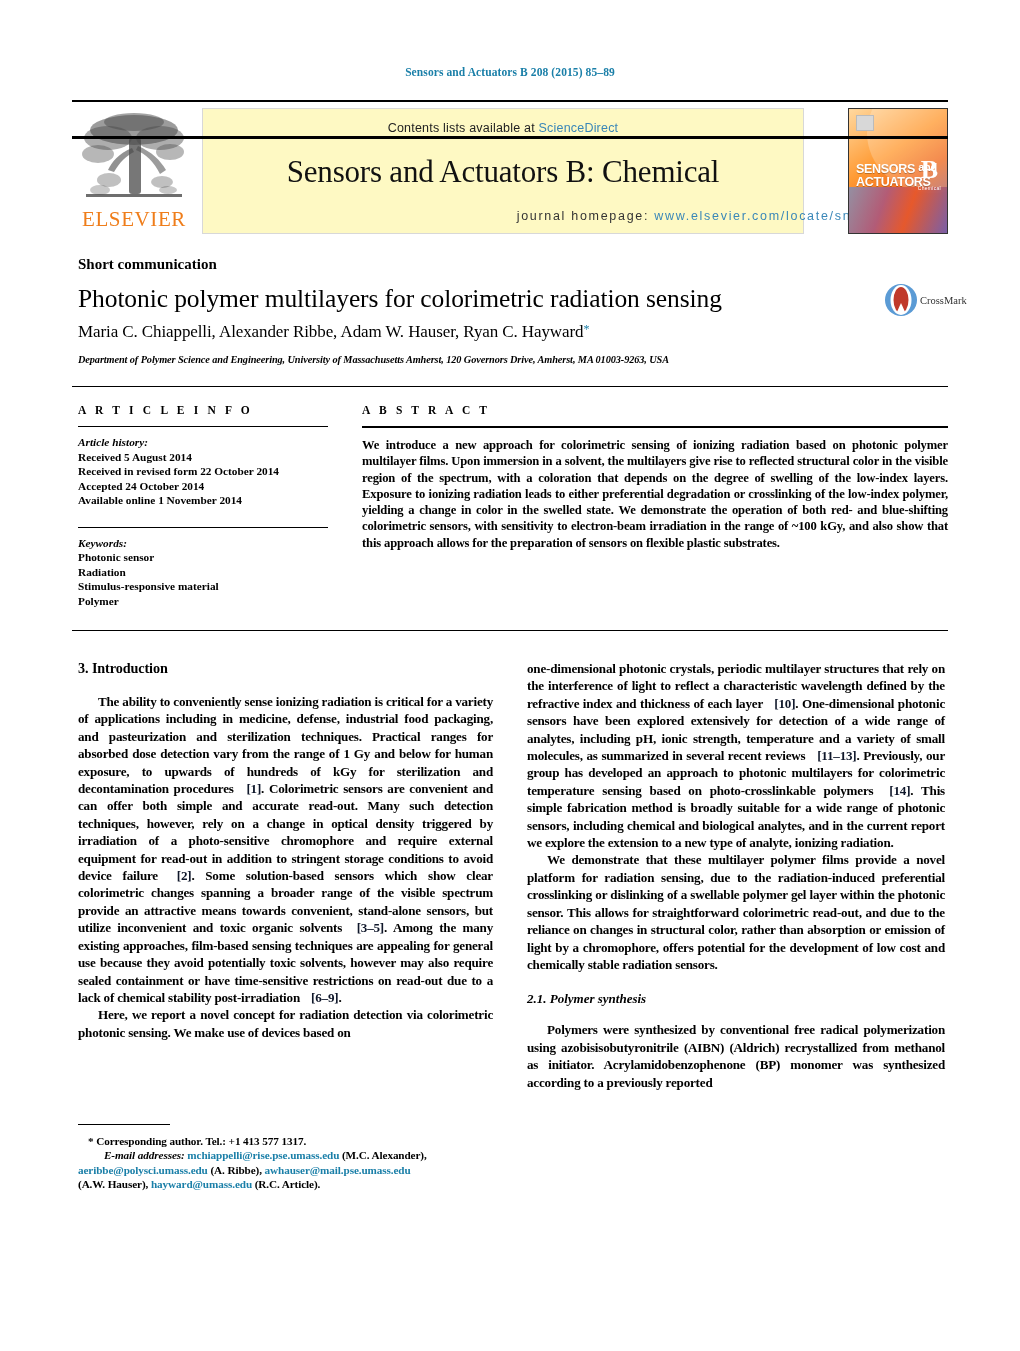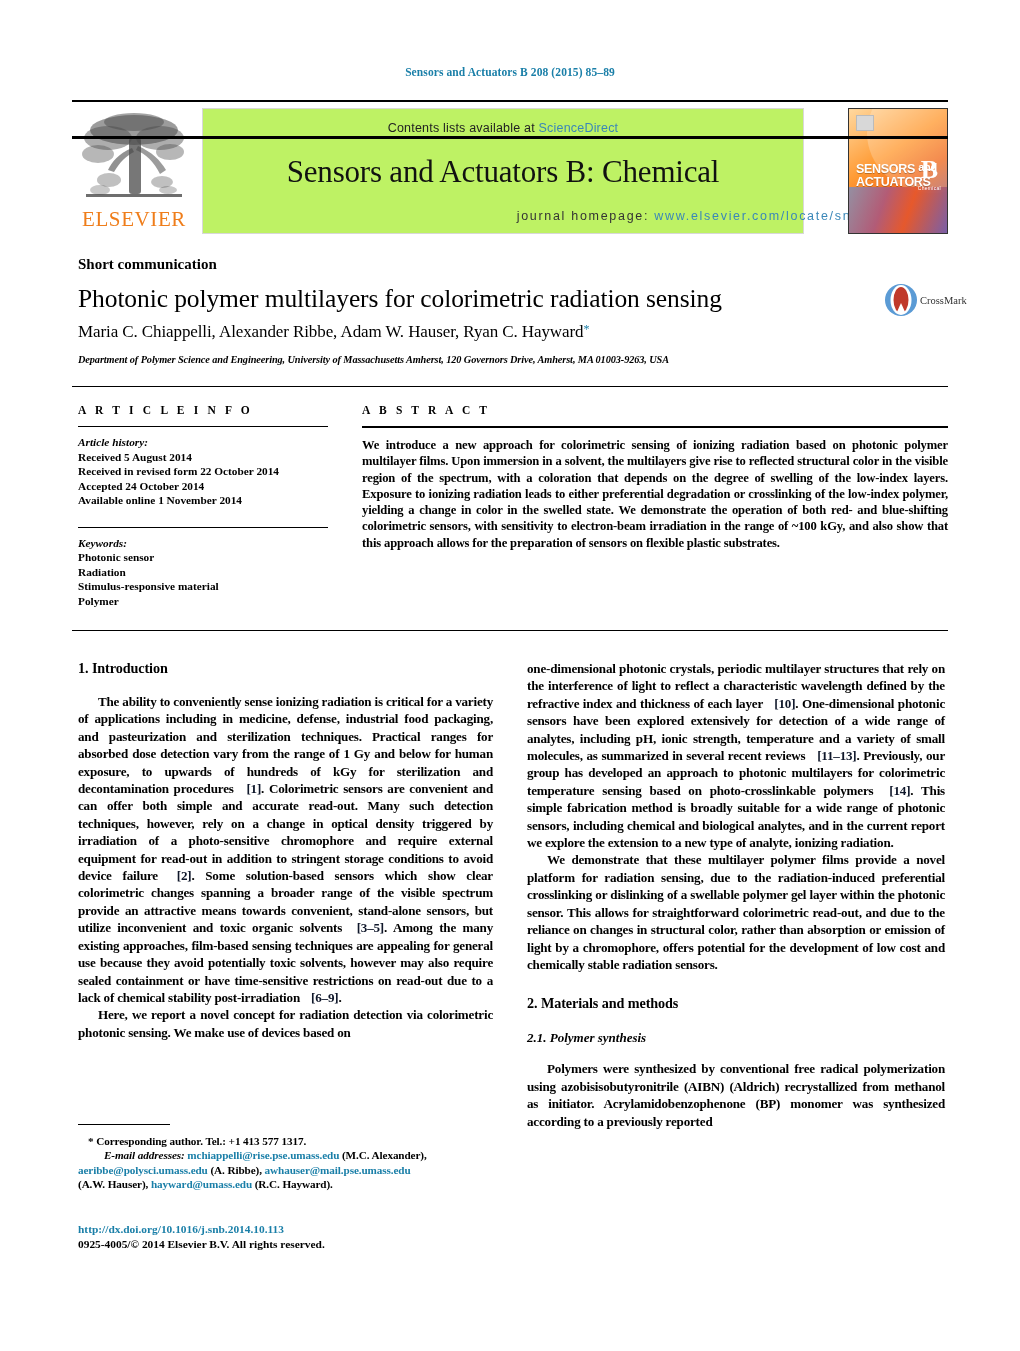--- a/index.html
+++ b/index.html
@@ -67,21 +67,21 @@
     font-family: "Liberation Serif", serif;
     font-size: 21px;
     letter-spacing: 0.6px;
   }
   .grey-band {
     position: absolute;
     top: 8px;
     left: 130px;
     width: 600px;
     height: 124px;
-    background: #bef264;
+    background: #fef9c3;
     border: 1px solid #d8d8d8;
   }
   .contents-line {
     position: absolute;
     top: 12px;
     left: 0;
     width: 600px;
     text-align: center;
     font-family: "Liberation Sans", sans-serif;
     font-size: 12.5px;
@@ -504,39 +504,34 @@
     <div class="col-abstract">
       <div class="sect-head">A B S T R A C T</div>
       <div class="abstract-rule"></div>
       <div class="abstract-body">We introduce a new approach for colorimetric sensing of ionizing radiation based on photonic polymer multilayer films. Upon immersion in a solvent, the multilayers give rise to reflected structural color in the visible region of the spectrum, with a coloration that depends on the degree of swelling of the low-index layers. Exposure to ionizing radiation leads to either preferential degradation or crosslinking of the low-index polymer, yielding a change in color in the swelled state. We demonstrate the operation of both red- and blue-shifting colorimetric sensors, with sensitivity to electron-beam irradiation in the range of ~100 kGy, and also show that this approach allows for the preparation of sensors on flexible plastic substrates.</div>
     </div>
   </div>
 
   <div class="rule-under-abstract"></div>
 
   <div class="body-left">
-    <h2 class="section">1.  Introduction</h2>
+    <h2 class="section">3.  Introduction</h2>
     <p class="para"><span>The ability to conveniently sense ionizing radiation is critical for a variety of applications including in medicine, defense, industrial food packaging, and pasteurization and sterilization techniques. Practical ranges for absorbed dose detection vary from the range of 1 Gy and below for human exposure, to upwards of hundreds of kGy for sterilization and decontamination procedures </span><span class="ref">[1]</span><span>. Colorimetric sensors are convenient and can offer both simple and accurate read-out. Many such detection techniques, however, rely on a change in optical density triggered by irradiation of a photo-sensitive chromophore and require external equipment for read-out in addition to stringent storage conditions to avoid device failure </span><span class="ref">[2]</span><span>. Some solution-based sensors which show clear colorimetric changes spanning a broader range of the visible spectrum provide an attractive means towards convenient, stand-alone sensors, but utilize inconvenient and toxic organic solvents </span><span class="ref">[3–5]</span><span>. Among the many existing approaches, film-based sensing techniques are appealing for general use because they avoid potentially toxic solvents, however may also require sealed containment or have time-sensitive restrictions on read-out due to a lack of chemical stability post-irradiation </span><span class="ref">[6–9]</span><span>.</span></p>
     <p class="para">Here, we report a novel concept for radiation detection via colorimetric photonic sensing. We make use of devices based on</p>
   </div>
 
   <div class="body-right">
     <p class="para" style="text-indent:0"><span>one-dimensional photonic crystals, periodic multilayer structures that rely on the interference of light to reflect a characteristic wavelength defined by the refractive index and thickness of each layer </span><span class="ref">[10]</span><span>. One-dimensional photonic sensors have been explored extensively for detection of a wide range of analytes, including pH, ionic strength, temperature and a variety of small molecules, as summarized in several recent reviews </span><span class="ref">[11–13]</span><span>. Previously, our group has developed an approach to photonic multilayers for colorimetric temperature sensing based on photo-crosslinkable polymers </span><span class="ref">[14]</span><span>. This simple fabrication method is broadly suitable for a wide range of photonic sensors, including chemical and biological analytes, and in the current report we explore the extension to a new type of analyte, ionizing radiation.</span></p>
     <p class="para">We demonstrate that these multilayer polymer films provide a novel platform for radiation sensing, due to the radiation-induced preferential crosslinking or dislinking of a swellable polymer gel layer within the photonic sensor. This allows for straightforward colorimetric read-out, and due to the reliance on changes in structural color, rather than absorption or emission of light by a chromophore, offers potential for the development of low cost and chemically stable radiation sensors.</p>
-    <h2 class="section" style="margin-top:22px">2.  Materials and methods</h2>
     <h3 class="subsection">2.1.  Polymer synthesis</h3>
     <p class="para">Polymers were synthesized by conventional free radical polymerization using azobisisobutyronitrile (AIBN) (Aldrich) recrystallized from methanol as initiator. Acrylamidobenzophenone (BP) monomer was synthesized according to a previously reported</p>
   </div>
 
   <div class="footnote">
     <div class="foot-rule"></div>
     <div class="foot-line foot-indent">* Corresponding author. Tel.: +1 413 577 1317.</div>
     <div class="foot-line foot-indent2"><span class="ital-label">E-mail addresses:</span> <span class="email">mchiappelli@rise.pse.umass.edu</span><span> (M.C. Alexander),</span></div>
     <div class="foot-line"><span class="email">aeribbe@polysci.umass.edu</span><span> (A. Ribbe),</span> <span class="email">awhauser@mail.pse.umass.edu</span></div>
-    <div class="foot-line"><span>(A.W. Hauser),</span> <span class="email">hayward@umass.edu</span><span> (R.C. Hayward).</span></div>
-  </div>
-
-  <div class="doi-block">
-    <div class="doi-link">http://dx.doi.org/10.1016/j.snb.2014.10.113</div>
-    <div>0925-4005/© 2014 Elsevier B.V. All rights reserved.</div>
-  </div>
+    <div class="foot-line"><span>(A.W. Hauser),</span> <span class="email">hayward@umass.edu</span><span> (R.C. Article).</span></div>
+  </div>
+
 
 </div>
 
 </body></html>

